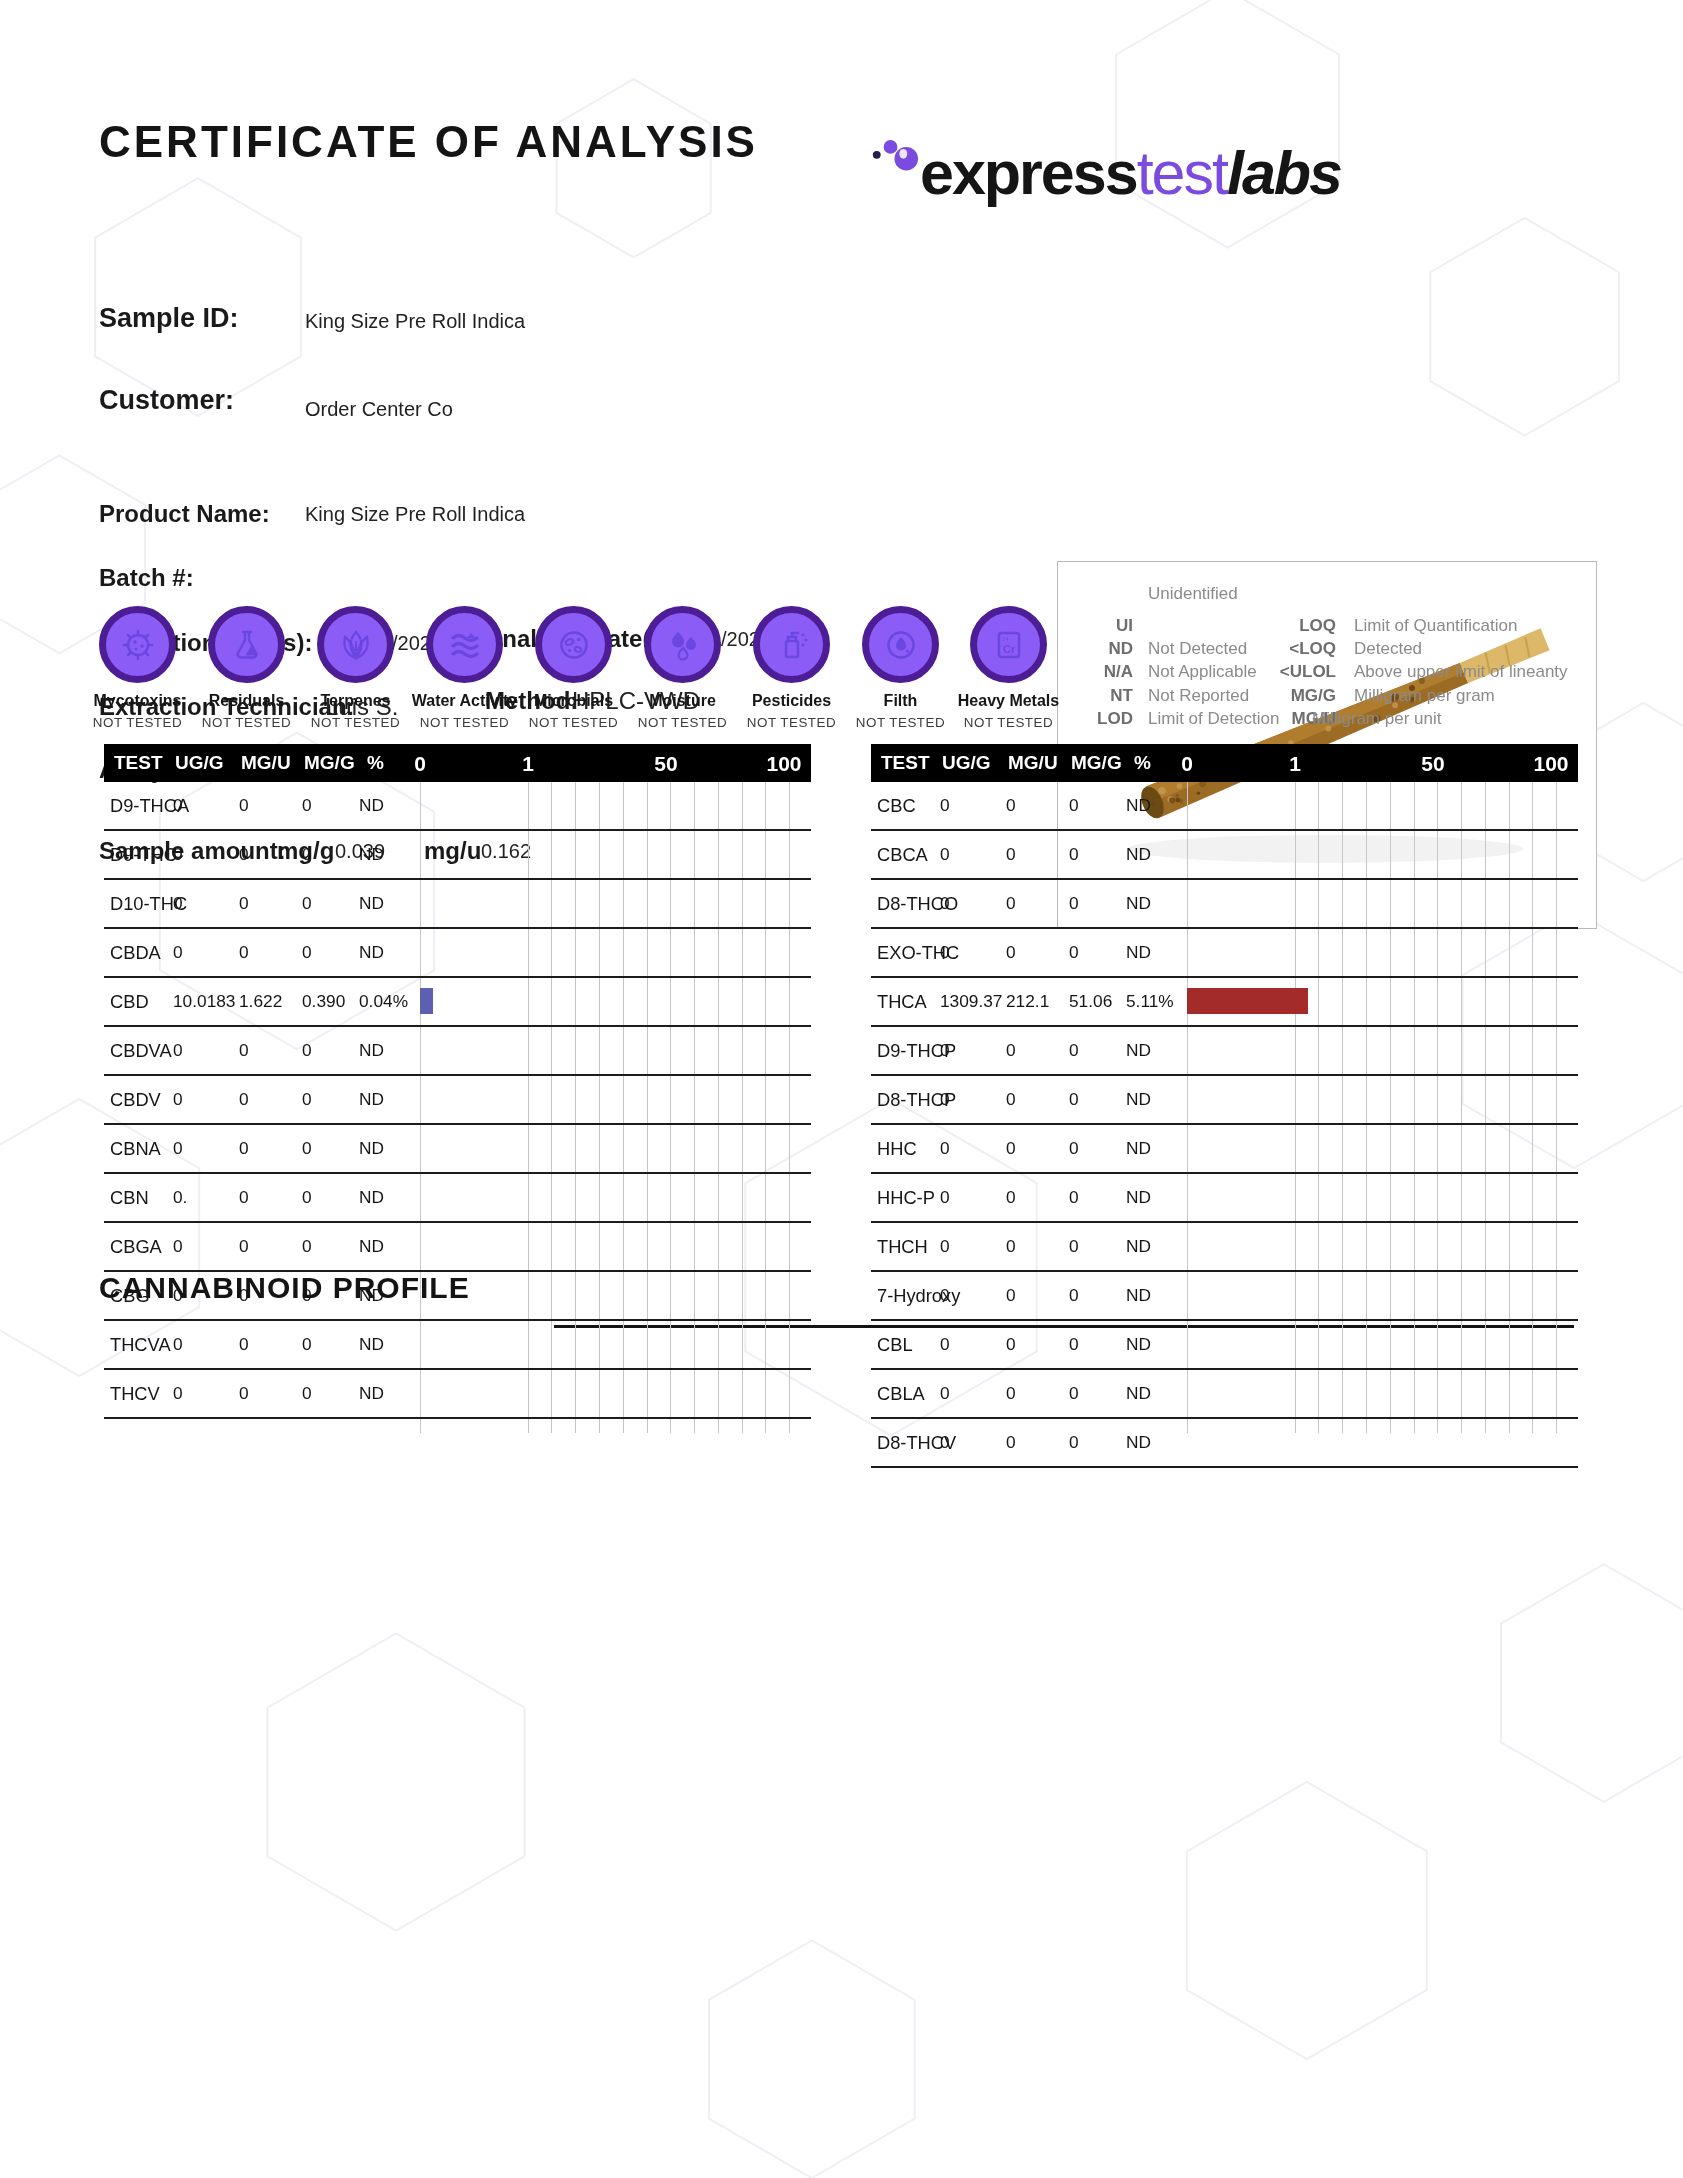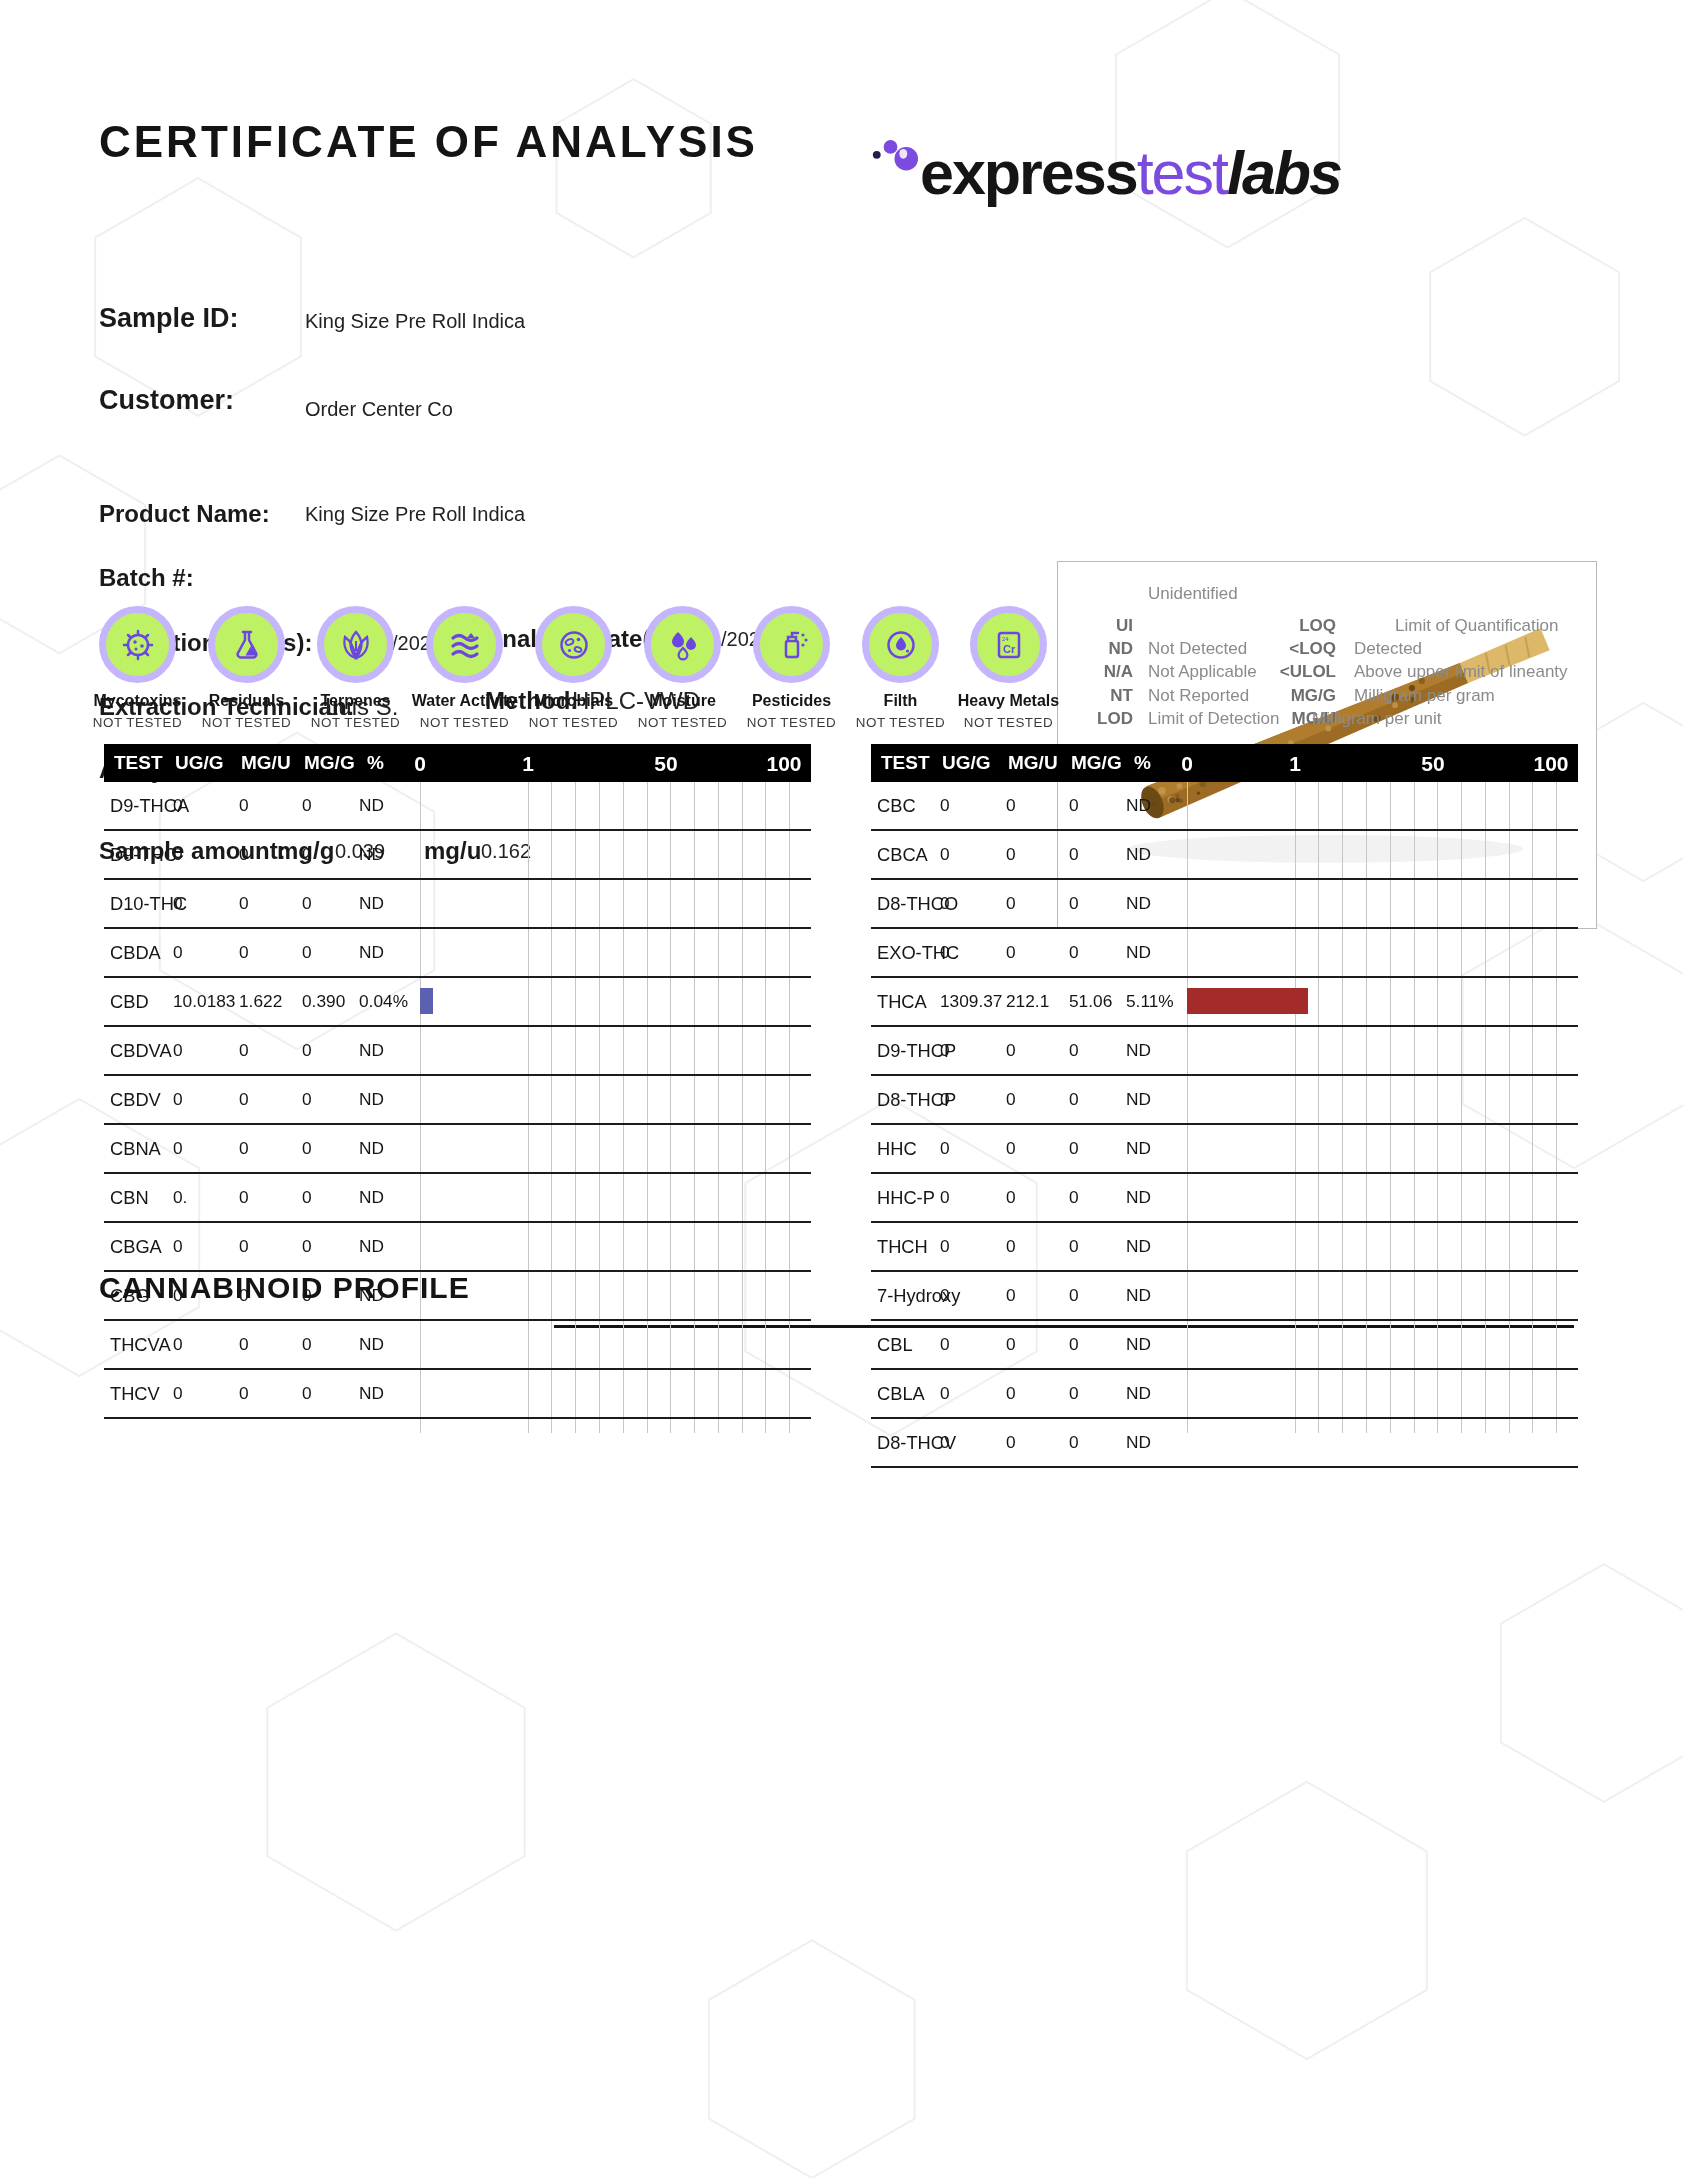--- a/index.html
+++ b/index.html
@@ -25,22 +25,22 @@
   .val-mid{font-size:24px;color:#222;}
 
   
   .photo-box{left:1057px;top:208px;width:538px;height:366px;background:#fff;border:1px solid #b9b9b9;}
 
   
   .section-title{left:99px;top:550px;font-size:30px;font-weight:800;letter-spacing:1px;color:#141414;}
   .section-rule{left:554px;top:570px;width:1020px;height:3px;background:#141414;}
 
   .screen-item{position:absolute;text-align:center;width:119px;}
-  .screen-circle{width:63px;height:63px;border:7px solid #c4b5fd;border-radius:50%;
-                 margin:0 auto;background:#bef264;display:flex;align-items:center;justify-content:center;}
+  .screen-circle{width:63px;height:63px;border:7px solid #4c1d95;border-radius:50%;
+                 margin:0 auto;background:#8b5cf6;display:flex;align-items:center;justify-content:center;}
   .screen-name{font-size:16px;font-weight:700;color:#161616;margin-top:9px;white-space:nowrap;}
   .screen-status{font-size:13.4px;color:#3c3c3c;margin-top:5px;letter-spacing:0.5px;}
 
   .legend-abbr{font-size:17px;font-weight:700;color:#6e6e6e;text-align:right;position:absolute;width:69px;}
   .legend-def{font-size:17px;color:#8b8b8b;position:absolute;white-space:nowrap;}
 
   
   .tbl{position:absolute;top:744px;width:707px;}
   .tbl-head{position:relative;height:38px;background:#000;color:#fff;}
   .tbl-head span{position:absolute;top:8px;font-size:19px;font-weight:700;}
@@ -302,21 +302,21 @@
       <div class="legend-def abs z" style="left: 1148px; top: 584px;">Unidentified</div>
       <div class="legend-abbr abs z" style="left: 1064px; top: 639px;">ND</div>
       <div class="legend-def abs z" style="left: 1148px; top: 639px;">Not Detected</div>
       <div class="legend-abbr abs z" style="left: 1064px; top: 662px;">N/A</div>
       <div class="legend-def abs z" style="left: 1148px; top: 662px;">Not Applicable</div>
       <div class="legend-abbr abs z" style="left: 1064px; top: 686px;">NT</div>
       <div class="legend-def abs z" style="left: 1148px; top: 686px;">Not Reported</div>
       <div class="legend-abbr abs z" style="left: 1064px; top: 709px;">LOD</div>
       <div class="legend-def abs z" style="left: 1148px; top: 709px;">Limit of Detection</div>
       <div class="legend-abbr abs z" style="left: 1267px; top: 616px;">LOQ</div>
-      <div class="legend-def abs z" style="left: 1354px; top: 616px; margin-left: 41px;">Limit of Quantification</div>
+      <div class="legend-def abs z" style="left: 1354px; top: 616px;">Limit of Quantification</div>
       <div class="legend-abbr abs z" style="left: 1267px; top: 639px;">&lt;LOQ</div>
       <div class="legend-def abs z" style="left: 1354px; top: 639px;">Detected</div>
       <div class="legend-abbr abs z" style="left: 1267px; top: 662px;">&lt;ULOL</div>
       <div class="legend-def abs z" style="left: 1354px; top: 662px;">Above upper limit of lineanty</div>
       <div class="legend-abbr abs z" style="left: 1267px; top: 686px;">MG/G</div>
       <div class="legend-def abs z" style="left: 1354px; top: 686px;">Milligram per gram</div>
       <div class="legend-abbr abs z" style="left: 1267px; top: 709px;">MG/U</div>
       <div class="legend-def abs z" style="left: 1312px; top: 709px;">Milligram per unit</div>
     </div>
 

